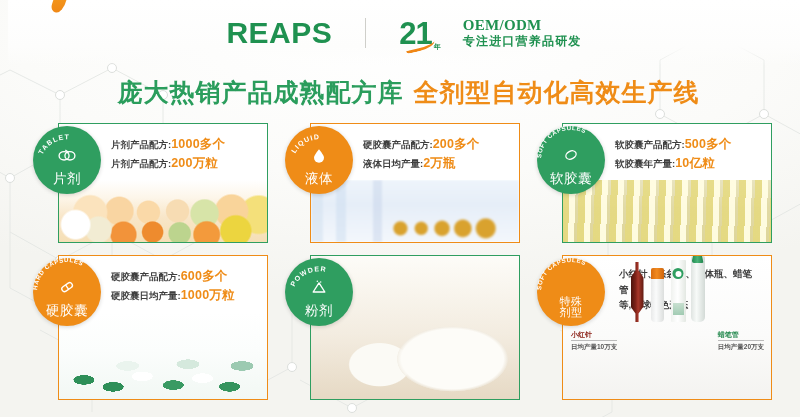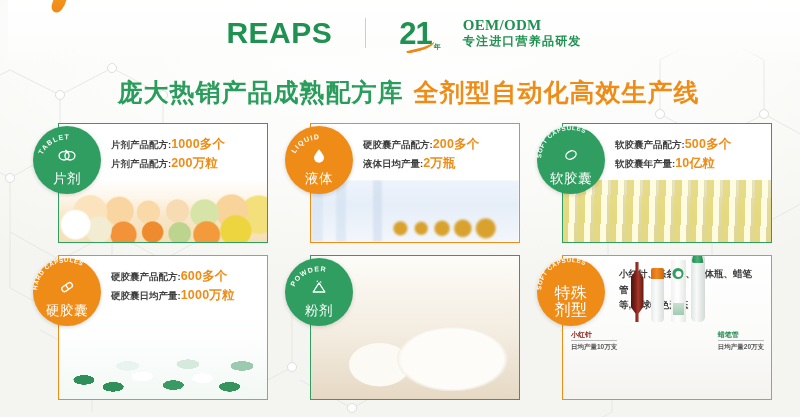--- a/index.html
+++ b/index.html
@@ -154,21 +154,21 @@
     letter-spacing: 1.1px; font-family: "Liberation Sans", sans-serif; }
   .badge-icon {
     position: absolute; top: 20px; left: 0; right: 0;
     display: flex; justify-content: center; height: 18px;
   }
   .badge-icon svg { width: 20px; height: 18px; }
   .badge-cn {
     color: #fff; font-size: 13.5px; font-weight: 400; letter-spacing: 0.5px;
     line-height: 1.05; text-align: left; position: relative; z-index: 2;
   }
-  .badge-cn.two-line { font-size: 16px; padding-bottom: 1px; }
+  .badge-cn.two-line { font-size: 11px; padding-bottom: 1px; }
   .badge.two-line-badge { padding-bottom: 6px; }
 
   
   .ph-tablets {
     position: absolute; inset: 0;
     background:
       radial-gradient(circle at 8% 72%, #ffffff 0 7%, transparent 8%),
       radial-gradient(circle at 19% 80%, #f2ecd3 0 7%, transparent 8%),
       radial-gradient(circle at 31% 88%, #f2933a 0 8%, transparent 9%),
       radial-gradient(circle at 45% 84%, #ee8b2e 0 8%, transparent 9%),

